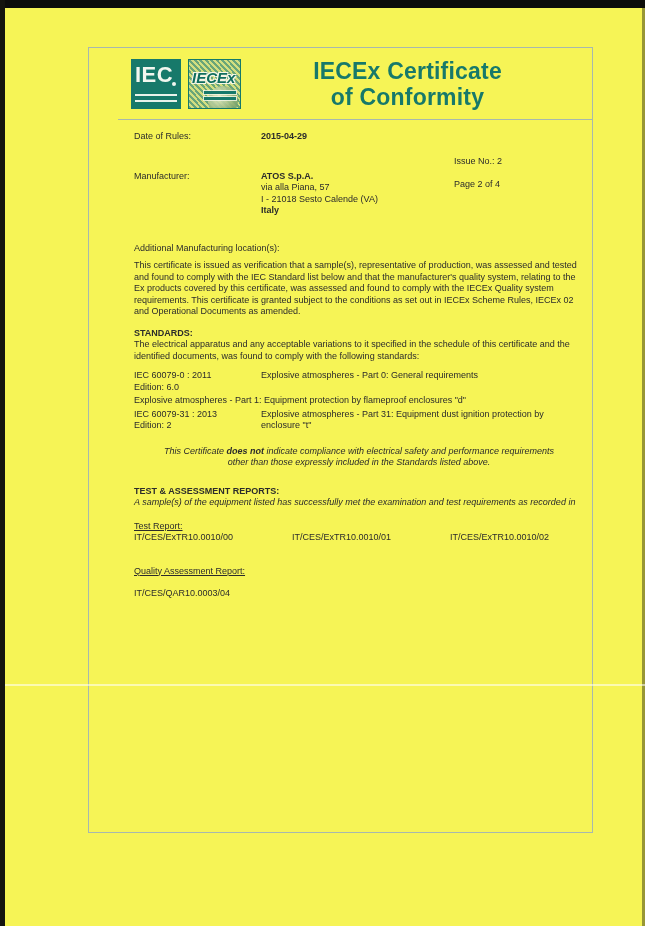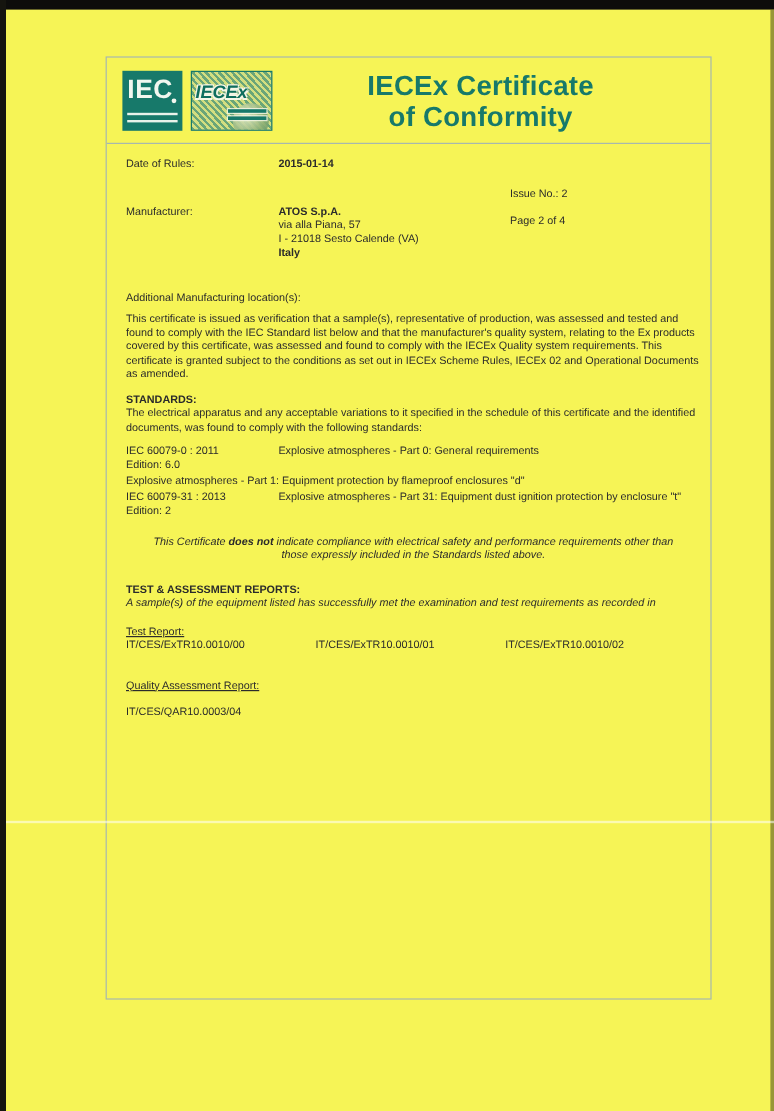--- a/index.html
+++ b/index.html
@@ -19,20 +19,21 @@
   .scan-right { position: absolute; top: 8px; right: 0; width: 3px; height: 918px; background: rgba(74,74,30,0.55); }
   .fold-line  { position: absolute; left: 5px; top: 684px; width: 640px; height: 2px; background: rgba(255,255,255,0.55); z-index: 5; }
 
   
   .doc {
     position: absolute; left: 88px; top: 47px;
     width: 505px; height: 786px;
     border: 1px solid #a7b8ae;
     box-sizing: border-box;
     background: transparent;
+    padding-left: 29px;
   }
 
   
   .doc-header {
     height: 72px;
     border-bottom: 1px solid #a7b8ae;
     display: flex; align-items: center;
     padding: 0 12px 0 13px;
     box-sizing: border-box;
   }
@@ -43,21 +44,21 @@
   }
   .iec-text {
     position: absolute; top: 3px; left: 4px;
     color: #f2f7ef; font-weight: bold; font-size: 22px; letter-spacing: 0.5px;
   }
   .iec-dot  { position: absolute; top: 23px; left: 41px; width: 4px; height: 4px; border-radius: 50%; background: #f2f7ef; }
   .iec-line { position: absolute; left: 4px; width: 42px; height: 2px; background: #e9f2ea; }
   .iec-line.l1 { bottom: 13px; }
   .iec-line.l2 { bottom: 7px; }
   .logo-iecex {
-    width: 68px; height: 50px;
+    width: 53px; height: 50px;
     background:
       repeating-linear-gradient(47deg, rgba(23,121,106,0.55) 0 2px, rgba(214,224,120,0.55) 2px 4px),
       #cfdc8a;
     border: 1px solid #17796a;
     position: relative; overflow: hidden;
     box-sizing: border-box;
   }
   .iecex-globe {
     position: absolute; right: 2px; bottom: -8px;
     width: 30px; height: 30px; border-radius: 50%;
@@ -146,21 +147,21 @@
       <div class="title-line">IECEx Certificate</div>
       <div class="title-line">of Conformity</div>
     </div>
   </div>
 
   <div class="content">
 
     <div class="meta">
       <div class="meta-row r-date">
         <span class="label">Date of Rules:</span>
-        <span class="value bold">2015-01-14</span>
+        <span class="value bold">2015-04-29</span>
       </div>
       <span class="issue-no">Issue No.: 2</span>
       <span class="page-info">Page 2 of 4</span>
       <div class="meta-row r-manu">
         <span class="label">Manufacturer:</span>
         <span class="value manu-block">
           <span class="bold">ATOS S.p.A.</span>
           <span>via alla Piana, 57</span>
           <span>I - 21018 Sesto Calende (VA)</span>
           <span class="bold">Italy</span>

